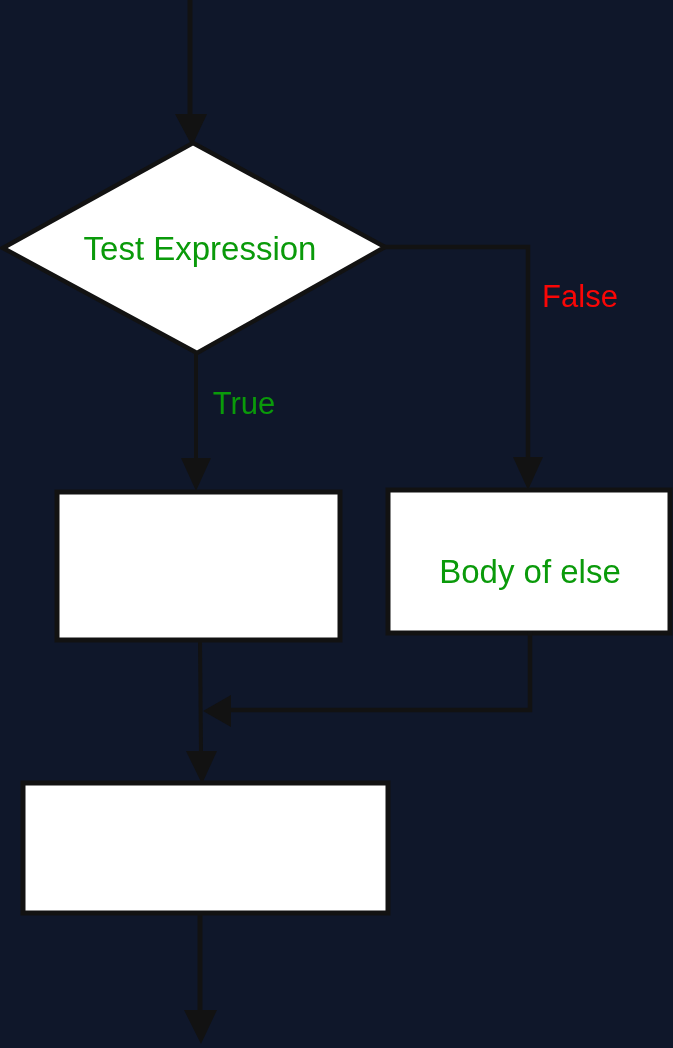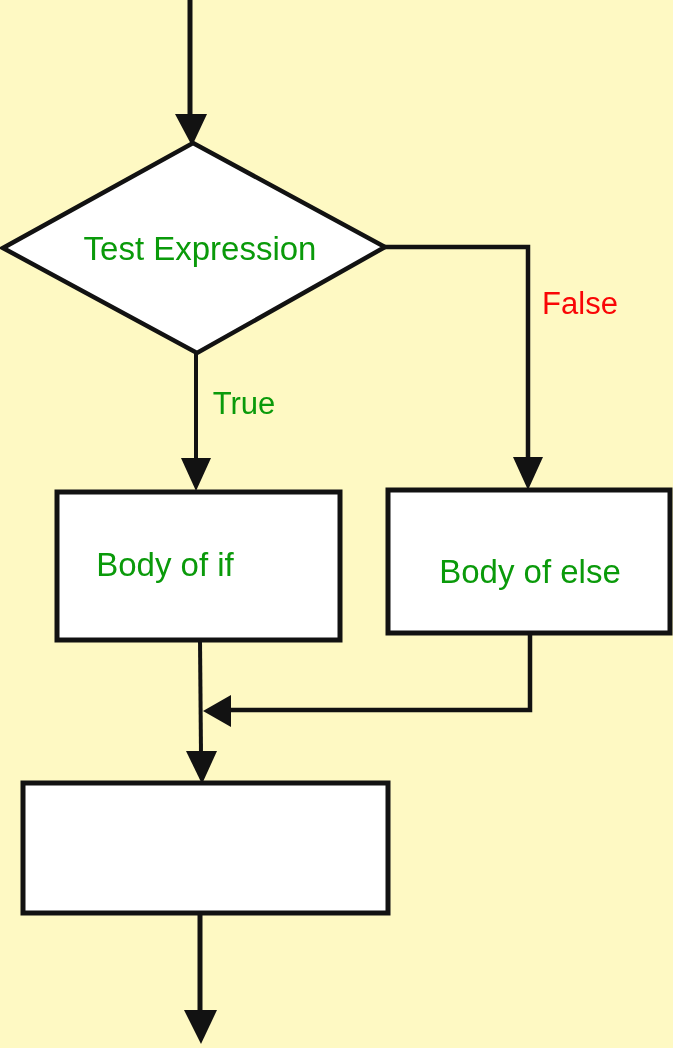--- a/index.html
+++ b/index.html
@@ -4,21 +4,21 @@
 <style>
   html, body {
     margin: 0;
     padding: 0;
     background: #ffffff;
   }
   .canvas {
     position: relative;
     width: 673px;
     height: 1048px;
-    background: #fef9c3;
+    background: #0f172a;
     font-family: "Liberation Sans", "DejaVu Sans", sans-serif;
     overflow: hidden;
   }
   .canvas svg {
     position: absolute;
     left: 0;
     top: 0;
   }
   .lbl {
     position: absolute;
@@ -26,21 +26,21 @@
     white-space: nowrap;
     font-size: 33px;
     line-height: 1;
     letter-spacing: 0px;
   }
   .lbl.small {
     font-size: 31px;
   }
   #lbl-decision   { left: 200px; top: 248px; }
   #lbl-true       { left: 244px; top: 403px; }
-  #lbl-false      { left: 580px; top: 296px; margin-top: 7px; }
+  #lbl-false      { left: 580px; top: 296px; }
   #lbl-body-if    { left: 165px; top: 564px; }
   #lbl-body-else  { left: 530px; top: 571px; }
   #lbl-statement  { left: 199px; top: 838px; }
 </style>
 </head>
 <body>
 
 <div class="canvas">
 
   <svg width="673" height="1048" viewBox="0 0 673 1048">
@@ -71,18 +71,17 @@
     <line x1="200" y1="913" x2="200" y2="1013" stroke-width="5" stroke="#121212"></line>
     <polygon points="184,1010 217,1010 201,1044" fill="#121212"></polygon>
   </svg>
 
   <div class="lbl" id="lbl-decision" style="color: rgb(10, 154, 10);">Test Expression</div>
 
   <div class="lbl small" id="lbl-true" style="color: rgb(10, 154, 10);">True</div>
 
   <div class="lbl small" id="lbl-false" style="color: rgb(249, 6, 6);">False</div>
 
-  <div class="lbl" id="lbl-body-if" style="color: rgb(10, 154, 10);">Body of if</div>
 
   <div class="lbl" id="lbl-body-else" style="color: rgb(10, 154, 10);">Body of else</div>
 
 
 </div>
 
 </body></html>

